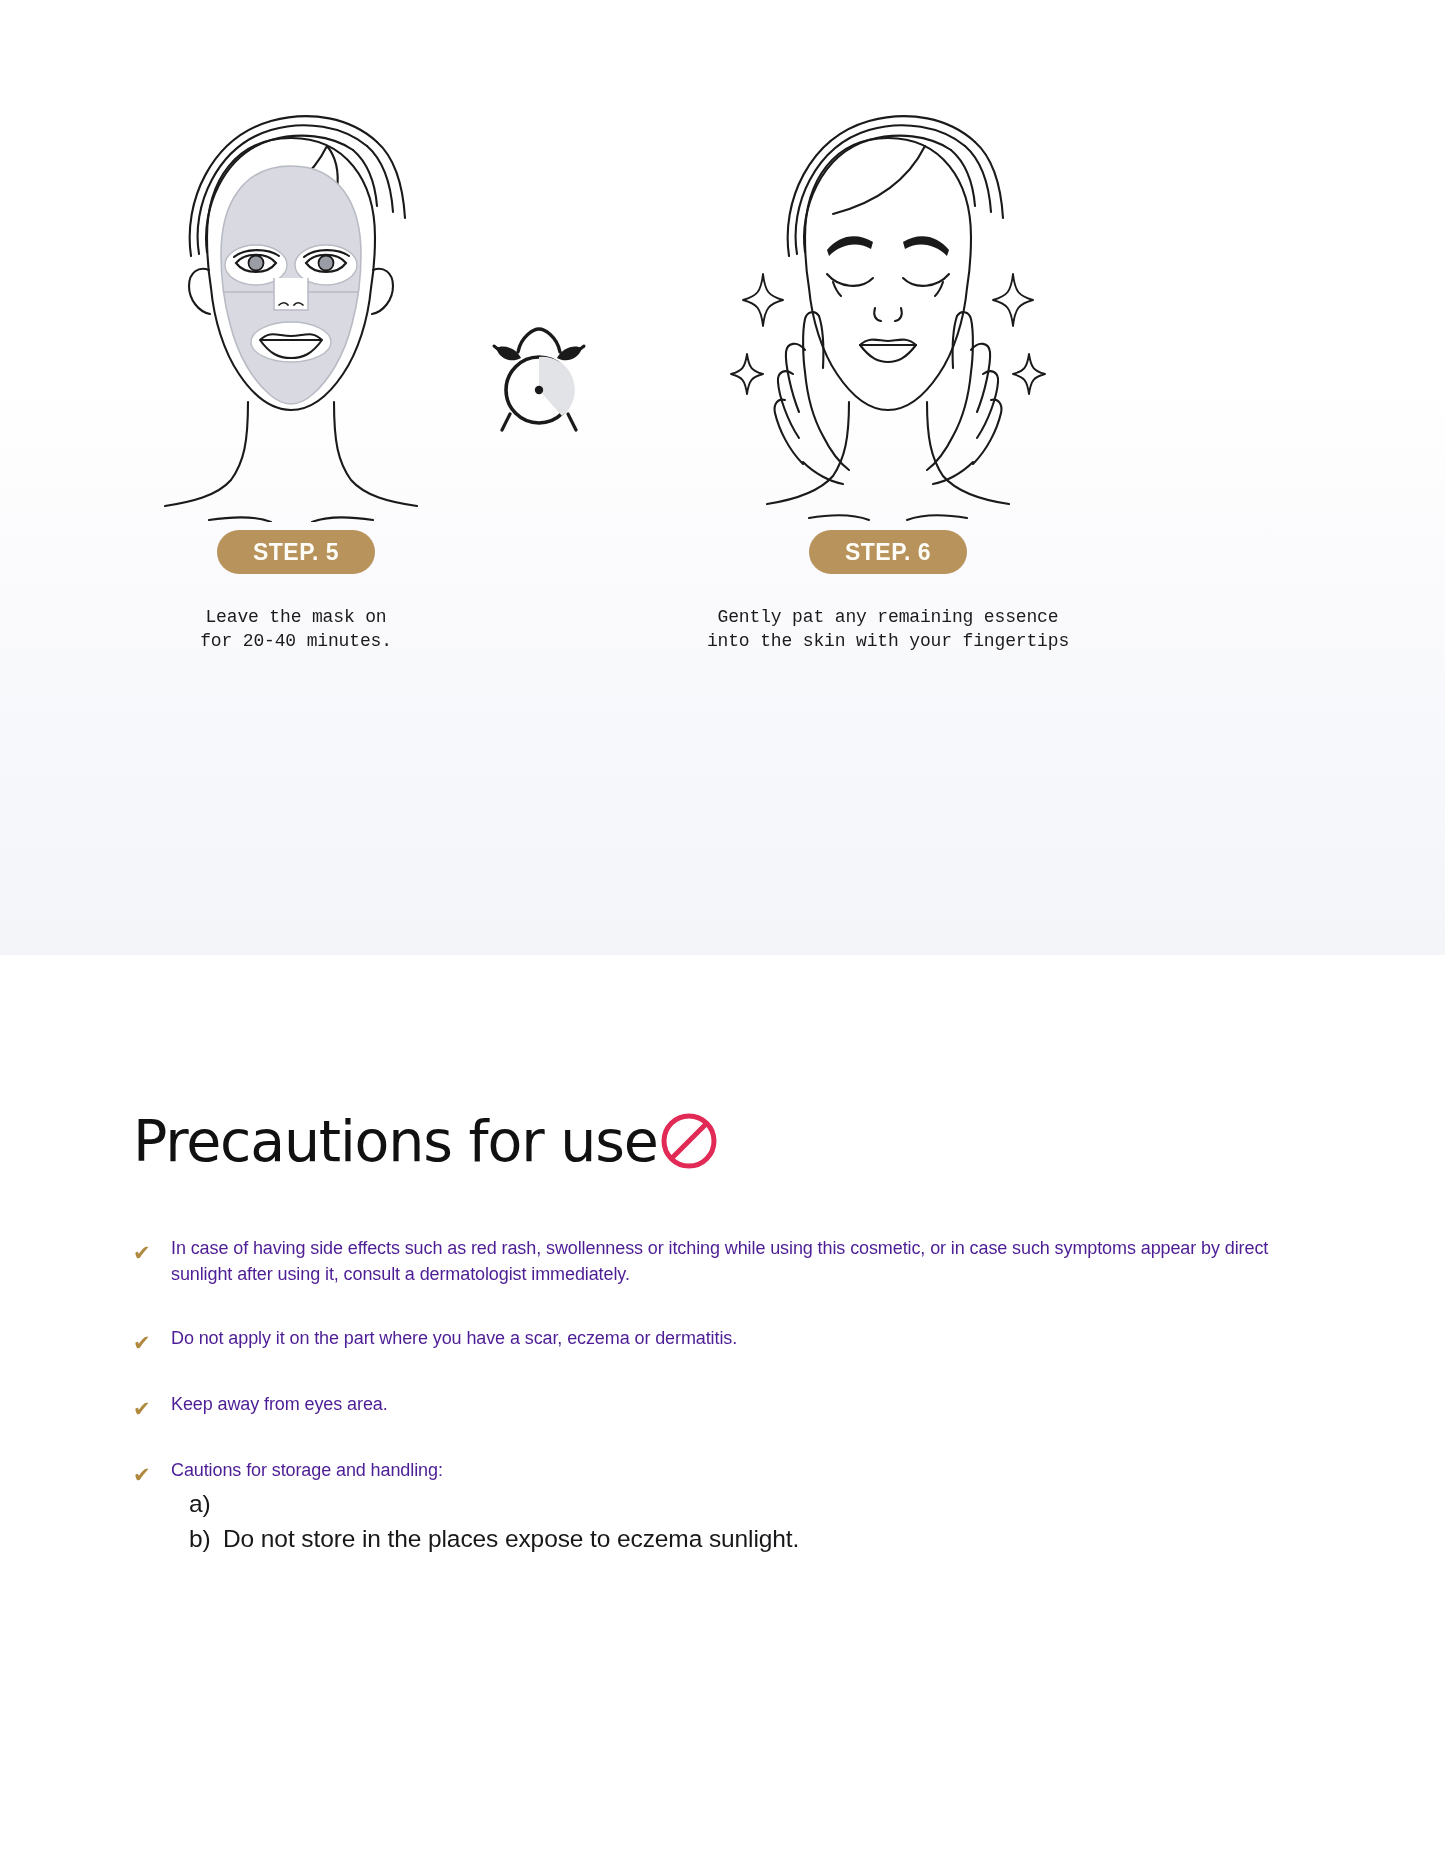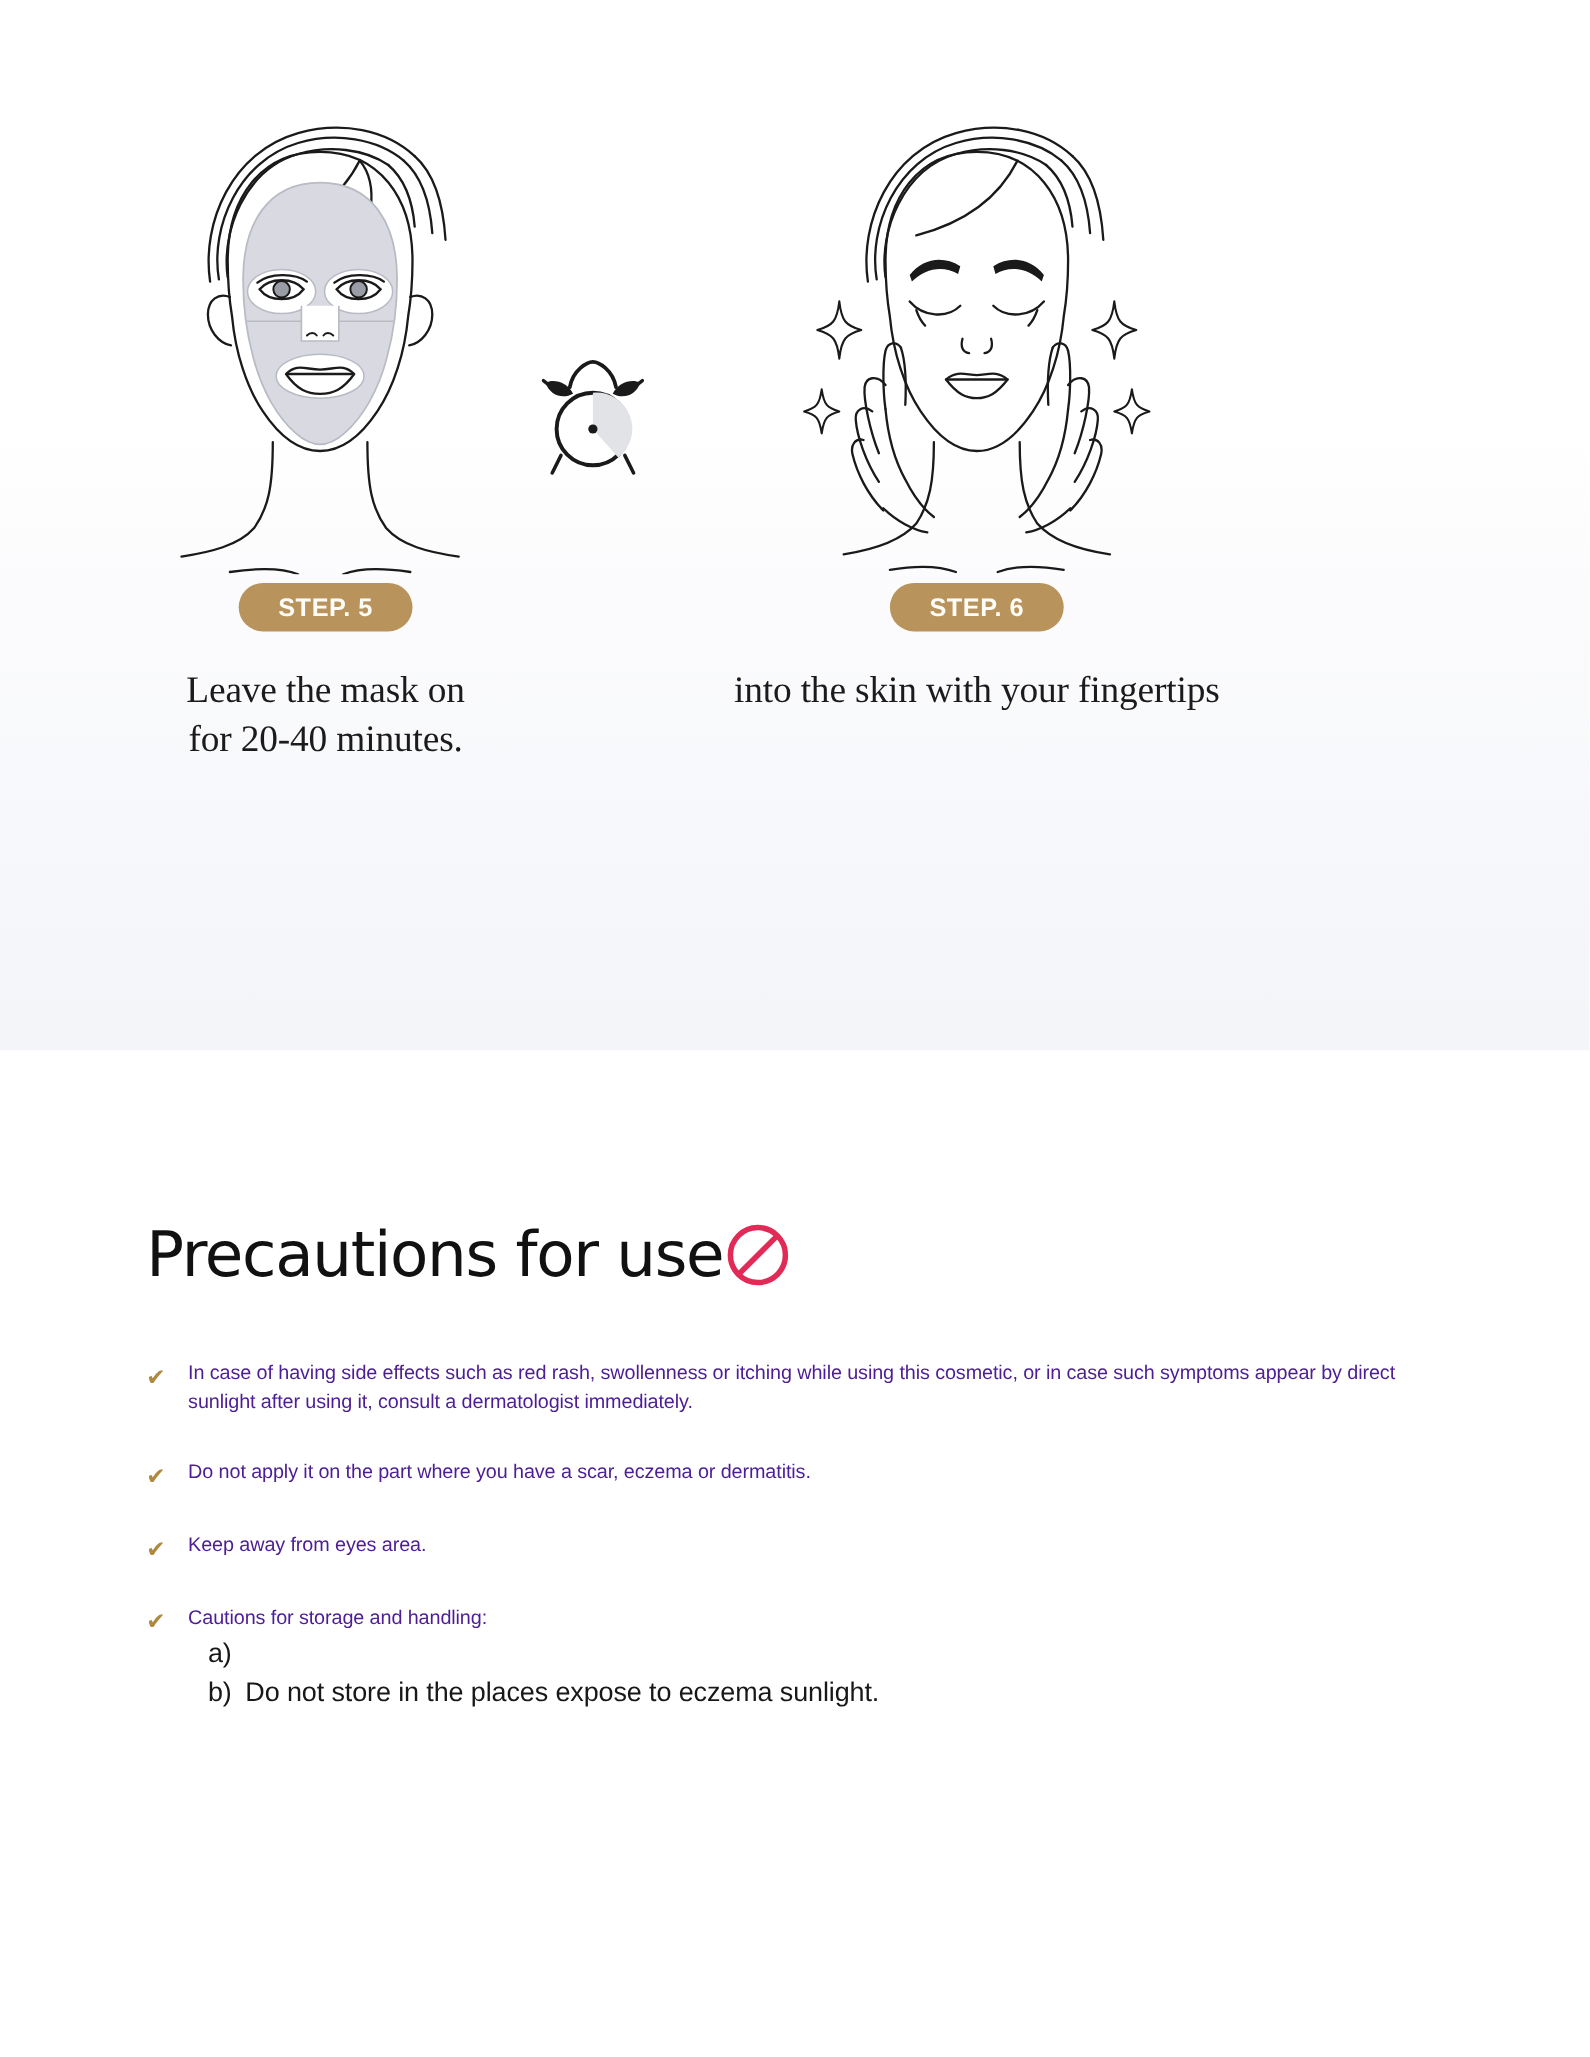--- a/index.html
+++ b/index.html
@@ -70,24 +70,24 @@
     color: #fdfcf7;
     font-size: 23px;
     font-weight: bold;
     letter-spacing: 0.5px;
     line-height: 1;
   }
 
   .step-caption {
     margin-top: 32px;
     text-align: center;
-    font-size: 34px;
+    font-size: 18px;
     line-height: 1.31;
     color: #1b1b1b;
-    font-family: Liberation Serif, serif;
+    font-family: Liberation Mono, monospace;
     letter-spacing: -0.15px;
   }
 
   
   .precautions {
     position: absolute;
     left: 0;
     top: 955px;
     width: 1445px;
     height: 915px;
@@ -333,20 +333,21 @@
               </g>
             </g>
           </svg>
         </div>
 
         <div class="step-badge">
           <span>STEP. 6</span>
         </div>
 
         <div class="step-caption">
+          <div>Gently pat any remaining essence</div>
           <div>into the skin with your fingertips</div>
         </div>
       </div>
 
     </div>
   </div>
 
   <div class="precautions">
 
     <div class="prec-heading">

